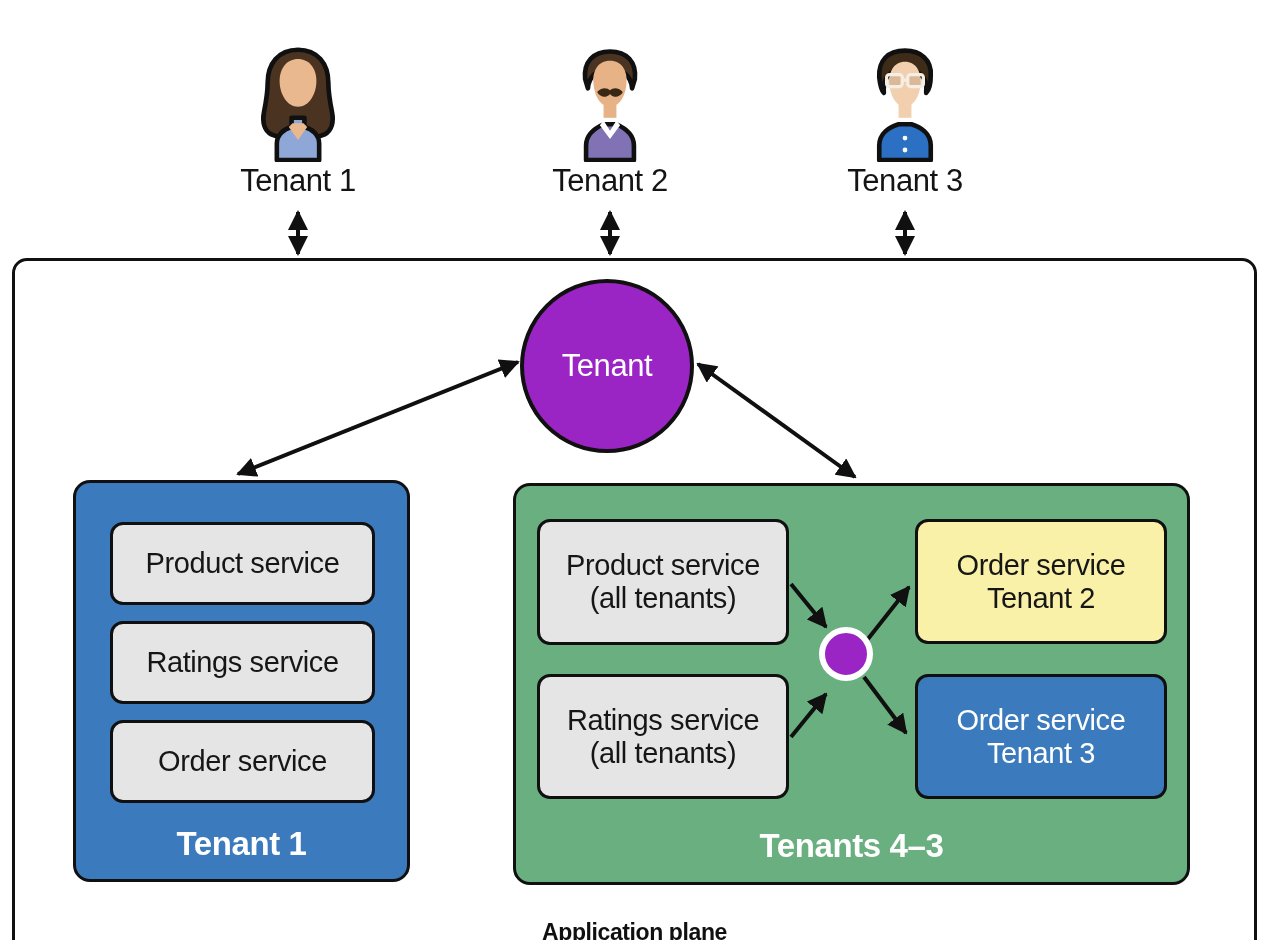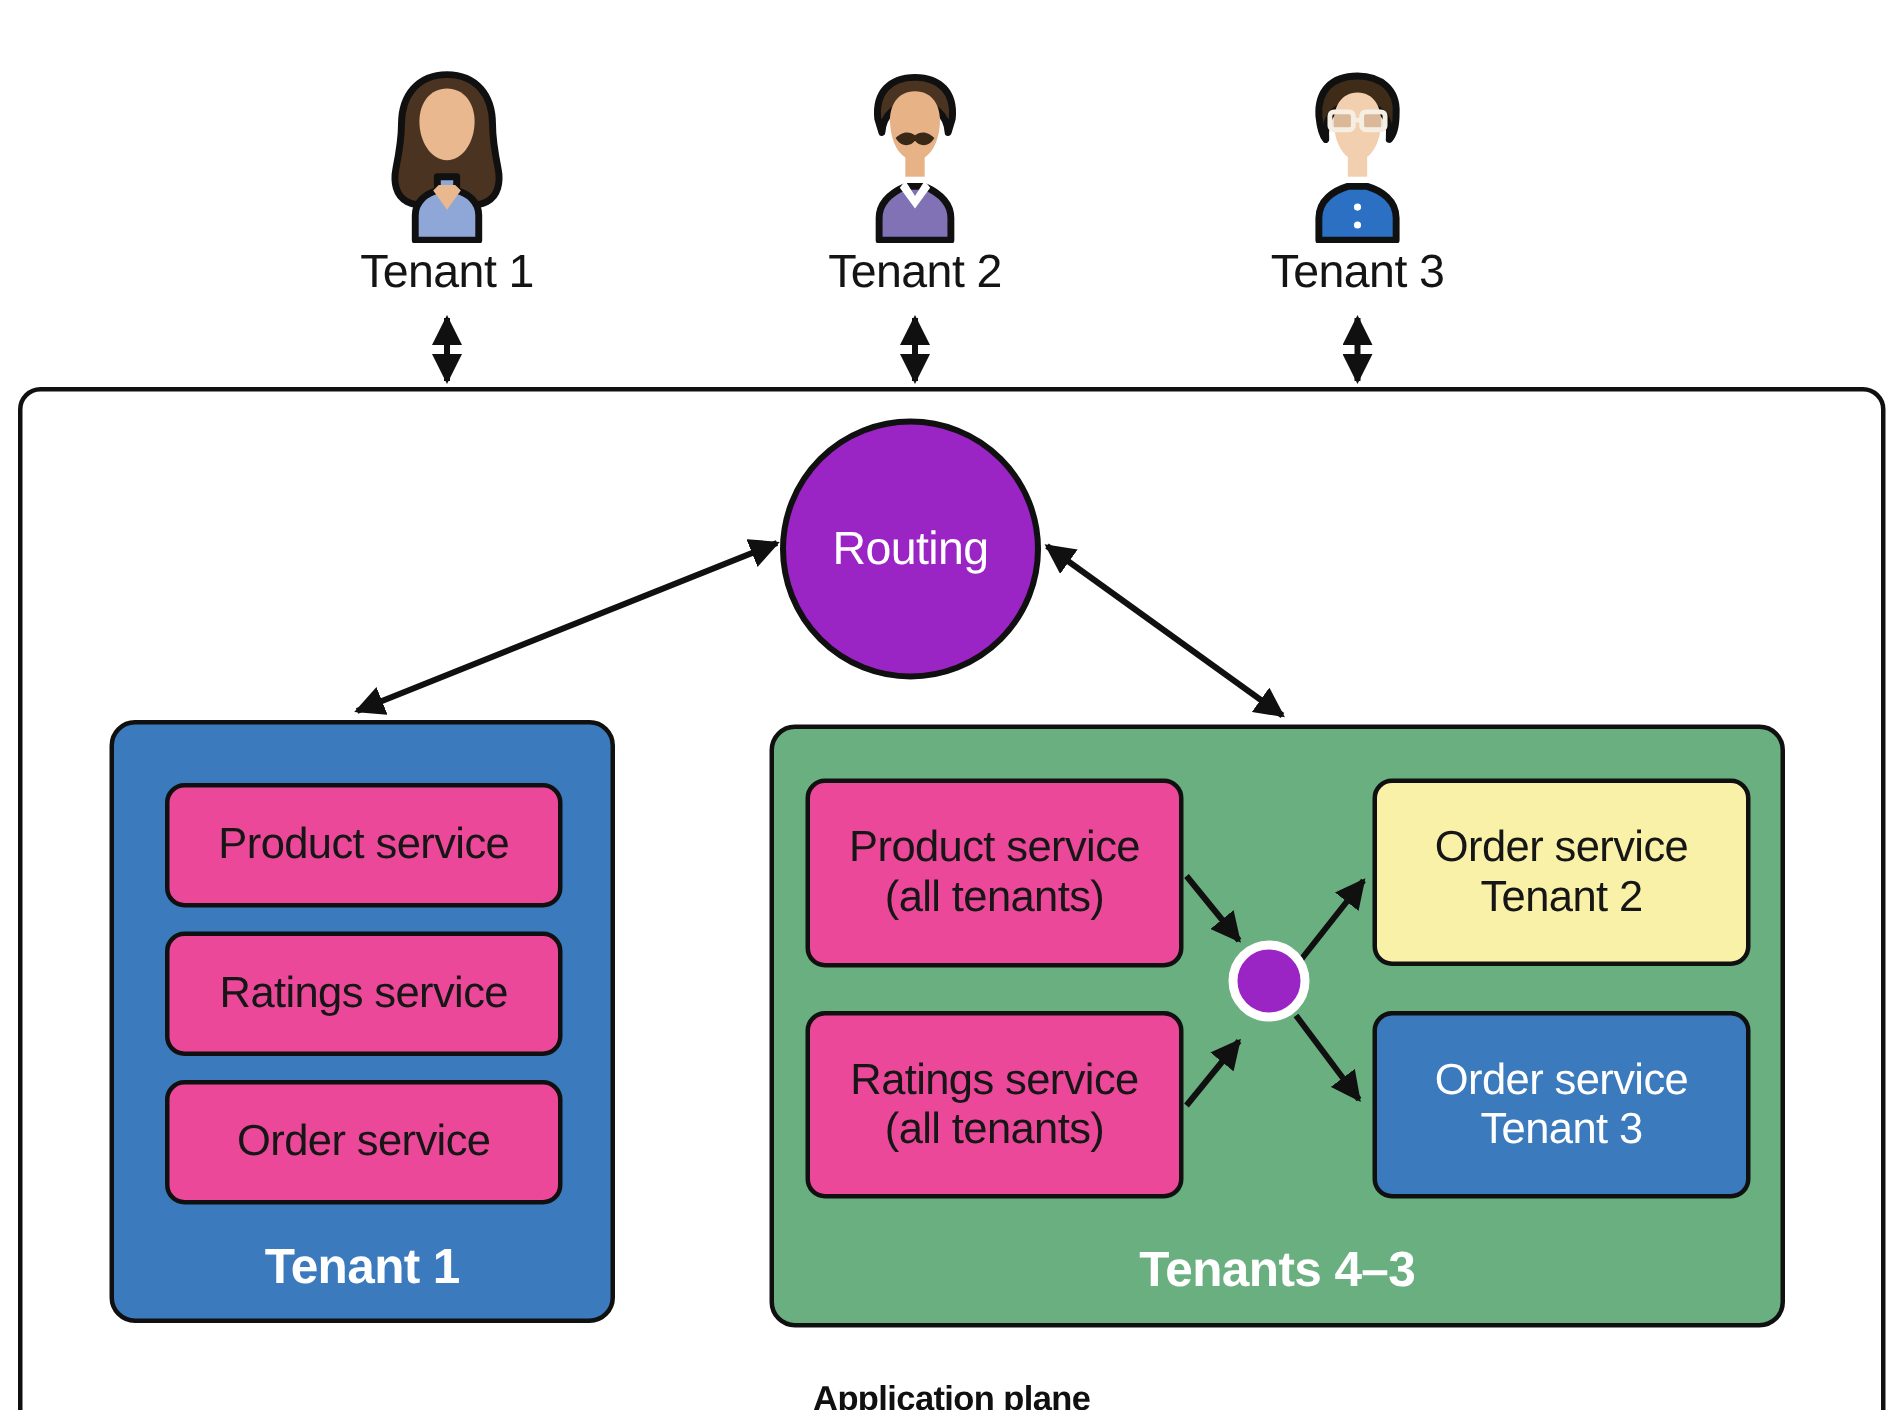--- a/index.html
+++ b/index.html
@@ -40,21 +40,21 @@
     color:#ffffff;font-weight:bold;font-size:33px;
   }
   .group-label.t1{left:73px;top:780px;width:337px;height:44px;}
   .group-label.t23{left:513px;top:782px;width:677px;height:44px;}
   
   .service{
     border:3px solid #101010;border-radius:13px;z-index:3;
     display:flex;align-items:center;justify-content:center;flex-direction:column;
     font-size:29px;color:#161616;line-height:33px;text-align:center;
   }
-  .service.gray{background:#ec4899;}
+  .service.gray{background:#e5e5e5;}
   .service.yellow{background:#F8F1A7;}
   .service.blue{background:#3B7ABD;color:#ffffff;}
   .sv1{left:110px;top:480px;width:265px;height:83px;}
   .sv2{left:110px;top:579px;width:265px;height:83px;}
   .sv3{left:110px;top:678px;width:265px;height:83px;}
   .sh1{left:537px;top:477px;width:252px;height:126px;}
   .sh2{left:537px;top:632px;width:252px;height:125px;}
   .os2{left:915px;top:477px;width:252px;height:125px;}
   .os3{left:915px;top:632px;width:252px;height:125px;}
   
@@ -127,21 +127,21 @@
       <circle cx="50" cy="100" r="2.6" fill="#ffffff"></circle>
       <circle cx="50" cy="113" r="2.6" fill="#ffffff"></circle>
     </svg>
     <div class="tenant-label">Tenant 3</div>
   </div>
 
   <div class="abs plane"></div>
   <div class="abs plane-label">Application plane</div>
 
   <div class="abs routing">
-    <span>Routing</span>
+    <span>Tenant</span>
   </div>
 
   <div class="abs group group-blue"></div>
   <div class="abs service gray sv1">
     <span>Product service</span>
   </div>
   <div class="abs service gray sv2">
     <span>Ratings service</span>
   </div>
   <div class="abs service gray sv3">

